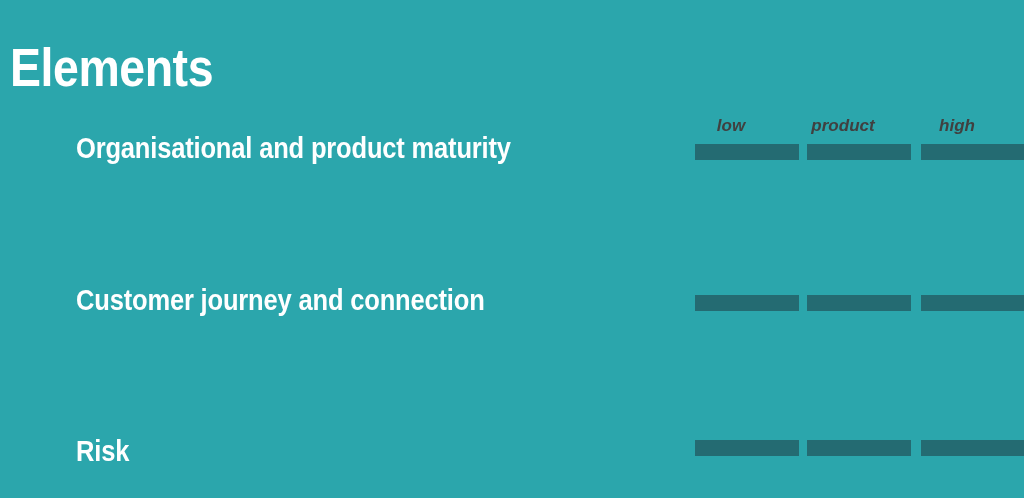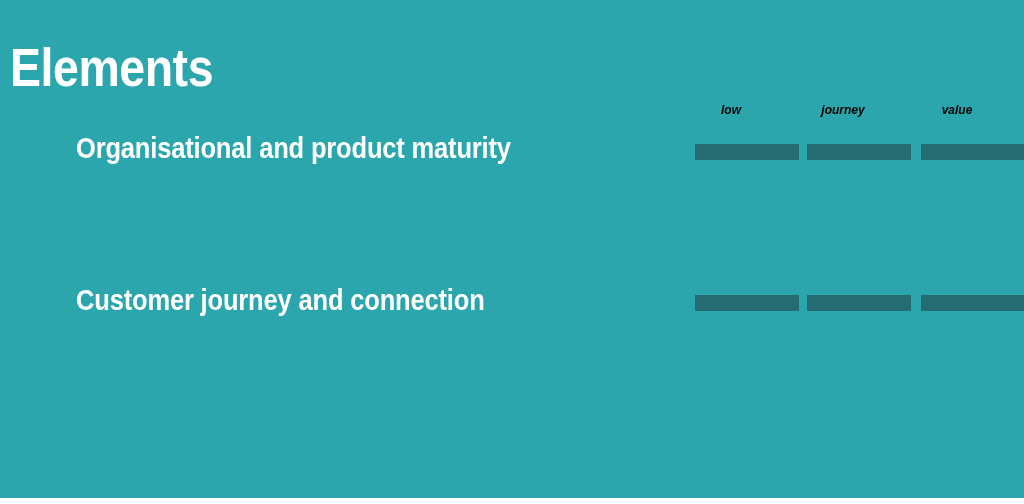--- a/index.html
+++ b/index.html
@@ -50,28 +50,28 @@
   
   #column-headers {
     position: absolute;
     left: 679px;
     top: 99px;
     width: 330px;
     height: 24px;
   }
   .col-header {
     position: absolute;
-    top: 0;
+    top: 16px;
     width: 104px;
     text-align: center;
-    color: #000000;
+    color: #404040;
     font-family: "Liberation Sans", sans-serif;
     font-weight: bold;
     font-style: italic;
-    font-size: 12px;
+    font-size: 17px;
     line-height: 22px;
     white-space: nowrap;
   }
   .col-header.c0 { left: 0px; }
   .col-header.c1 { left: 112px; }
   .col-header.c2 { left: 226px; }
 
   
   .matrix-row {
     position: absolute;
@@ -105,36 +105,42 @@
 </style>
 </head>
 <body>
 
 <div id="slide">
 
   <h1 id="page-title">Elements</h1>
 
   <div id="column-headers">
     <div class="col-header c0">low</div>
-    <div class="col-header c1">journey</div>
-    <div class="col-header c2">value</div>
+    <div class="col-header c1">product</div>
+    <div class="col-header c2">high</div>
   </div>
 
   <div class="matrix-row" style="top:131px;">
     <div class="row-label">Organisational and product maturity</div>
     <div class="rating-bar c0" style="top:13px;"></div>
     <div class="rating-bar c1" style="top:13px;"></div>
     <div class="rating-bar c2" style="top:13px;"></div>
   </div>
 
 
   <div class="matrix-row" style="top:283px;">
     <div class="row-label">Customer journey and connection</div>
     <div class="rating-bar c0" style="top:12px;"></div>
     <div class="rating-bar c1" style="top:12px;"></div>
     <div class="rating-bar c2" style="top:12px;"></div>
   </div>
 
 
+  <div class="matrix-row" style="top:434px;">
+    <div class="row-label">Risk</div>
+    <div class="rating-bar c0" style="top:6px;"></div>
+    <div class="rating-bar c1" style="top:6px;"></div>
+    <div class="rating-bar c2" style="top:6px;"></div>
+  </div>
 
 </div>
 
 <div id="bottom-strip"></div>
 
 </body></html>

